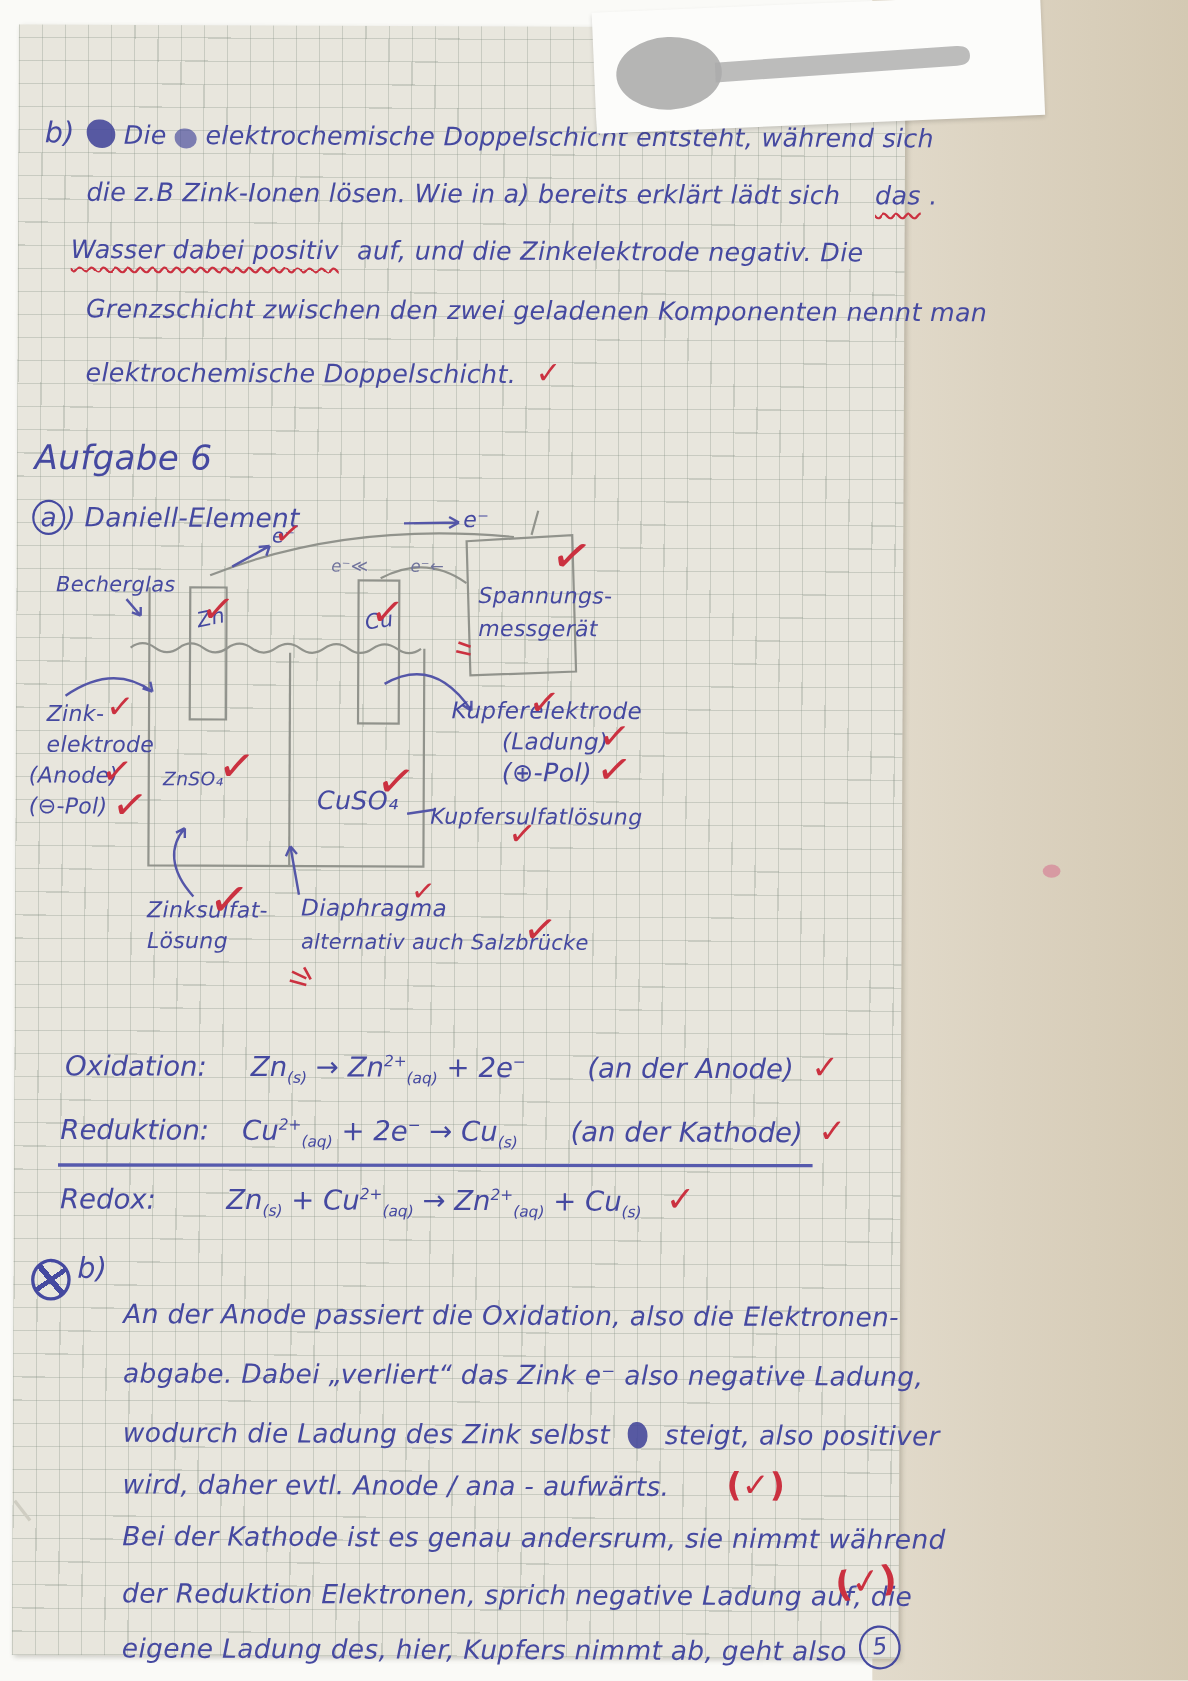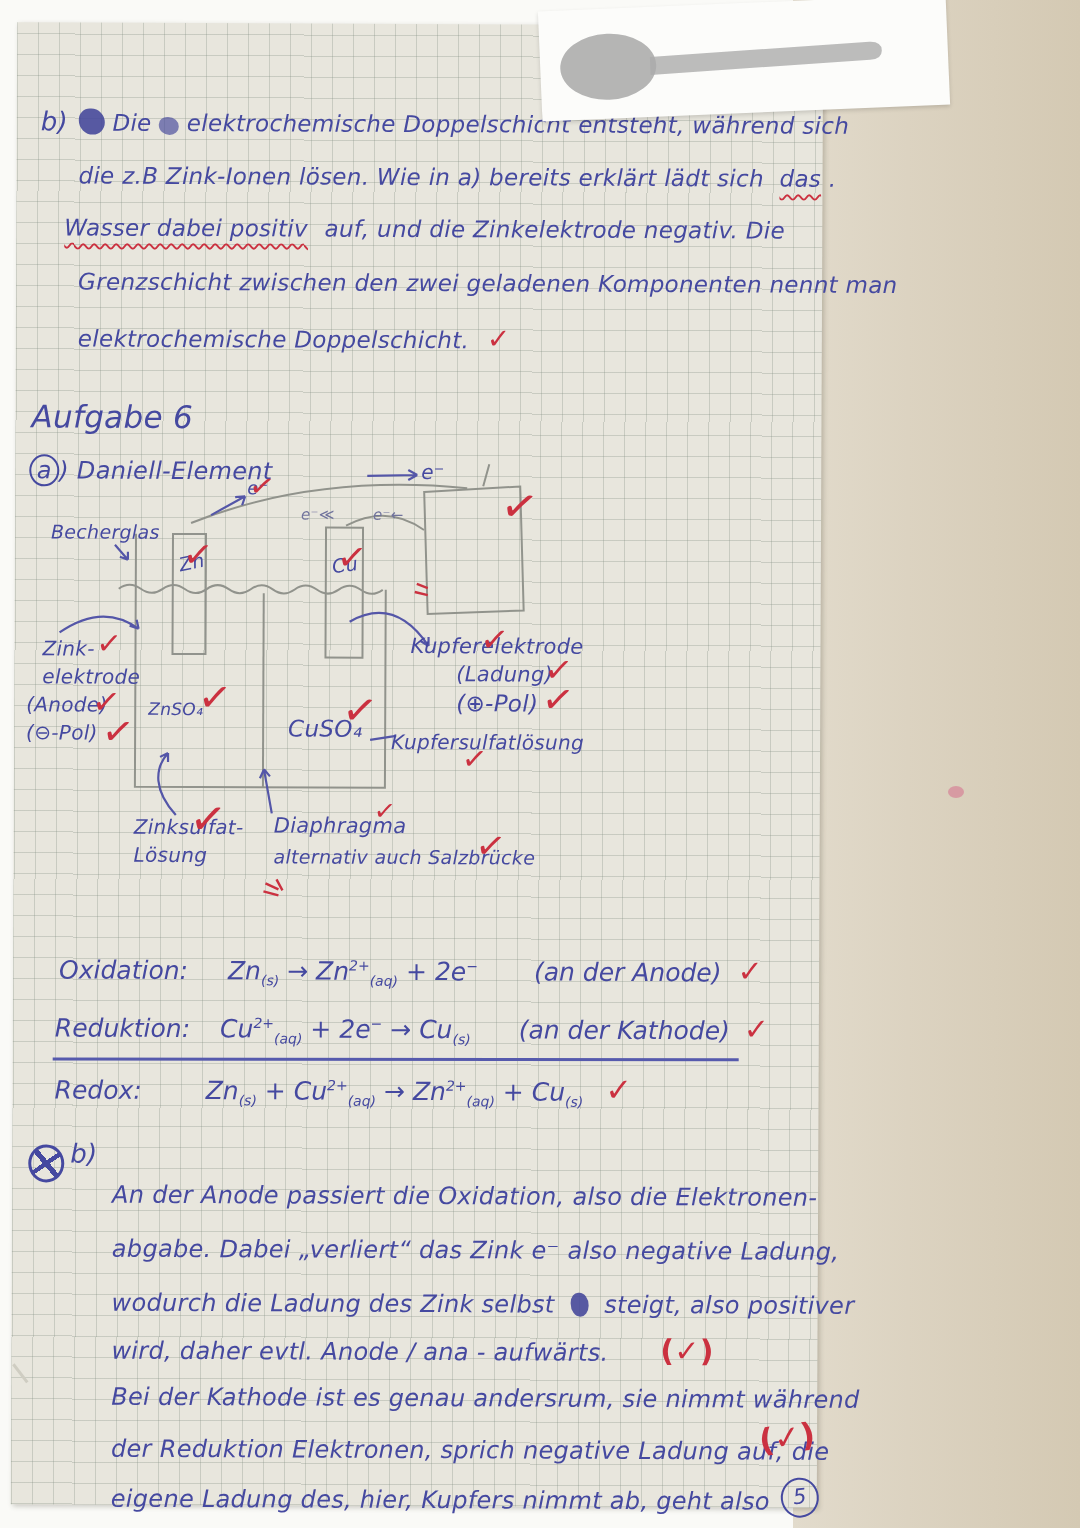--- a/index.html
+++ b/index.html
@@ -80,21 +80,21 @@
 
     <div class="hw" style="left:24px;top:84px;font-size:26px;">b)</div>
     <div class="hw" style="left:62px;top:86px;font-size:23px;">
       <span class="scrib" style="width:26px;height:26px;"></span>
       <span>Die</span>
       <span class="scrib" style="width:20px;height:18px;opacity:.65;"></span>
       <span>elektrochemische Doppelschicht entsteht, während sich</span>
     </div>
     <div class="hw" style="left:62px;top:140px;font-size:23px;">
       <span>die z.B Zink-Ionen lösen. Wie in a) bereits erklärt lädt sich</span>
-      <span class="red-wavy" style="margin-left:8px;">das</span>
+      <span class="red-wavy" style="margin-left:24px;">das</span>
       <span>.</span>
     </div>
     <div class="hw" style="left:48px;top:192px;font-size:23px;">
       <span class="red-wavy">Wasser dabei positiv</span>
       <span style="margin-left:9px;">auf, und die Zinkelektrode negativ. Die</span>
     </div>
     <div class="hw" style="left:62px;top:246px;font-size:23px;">Grenzschicht zwischen den zwei geladenen Komponenten nennt man</div>
     <div class="hw" style="left:62px;top:298px;font-size:23px;">
       <span>elektrochemische Doppelschicht.</span>
       <span class="chk-in" style="font-size:28px;margin-left:10px;">✓</span>
@@ -102,20 +102,24 @@
 
     <div class="hw" style="left:16px;top:376px;font-size:31px;">Aufgabe 6</div>
     <div class="hw" style="left:14px;top:432px;font-size:24px;">
       <span class="circle-a">a</span><span>)</span>
       <span style="">Daniell-Element</span>
     </div>
 
     <div class="hw" style="left:36px;top:498px;font-size:19px;">Becherglas</div>
     <div class="hw" style="left:164px;top:528px;font-size:19px;transform:rotate(-12deg);">Zn</div>
     <div class="hw" style="left:317px;top:530px;font-size:19px;transform:rotate(-8deg);">Cu</div>
+    <div class="hw" style="left:420px;top:502px;font-size:20px;line-height:30px;">
+      <span>Spannungs-</span><br>
+      <span>messgerät</span>
+    </div>
     <div class="hw" style="left:232px;top:454px;font-size:18px;">e⁻</div>
     <div class="hw" style="left:406px;top:436px;font-size:20px;">e⁻</div>
     <div class="hw pencil-t" style="left:286px;top:482px;font-size:15px;color:#70739c;">e⁻≪</div>
     <div class="hw pencil-t" style="left:358px;top:482px;font-size:15px;color:#70739c;">e⁻←</div>
 
     <div class="hw" style="left:28px;top:614px;font-size:20px;">Zink-</div>
     <div class="hw" style="left:28px;top:642px;font-size:20px;">elektrode</div>
     <div class="hw" style="left:12px;top:670px;font-size:20px;">(Anode)</div>
     <div class="hw" style="left:12px;top:698px;font-size:20px;">(⊖-Pol)</div>
     <div class="hw" style="left:134px;top:676px;font-size:17px;">ZnSO₄</div>

